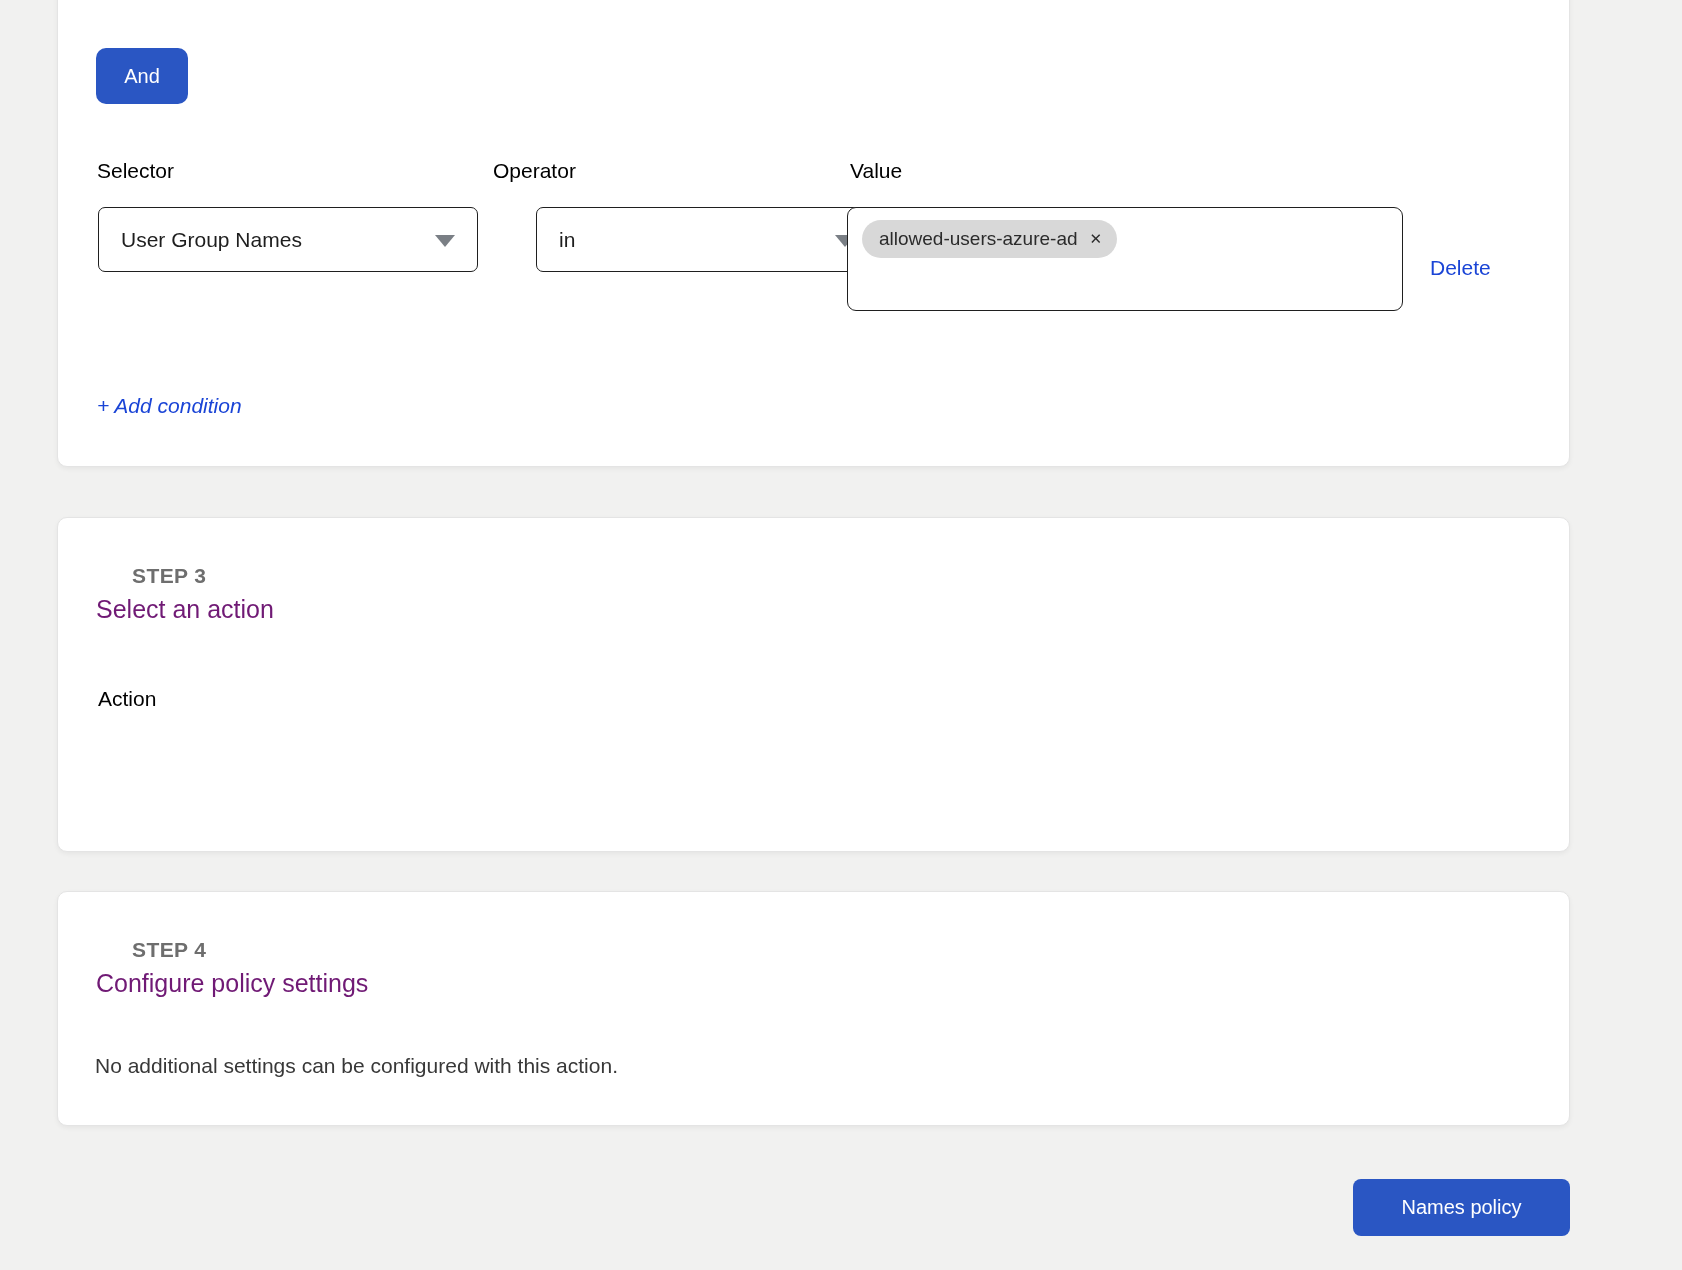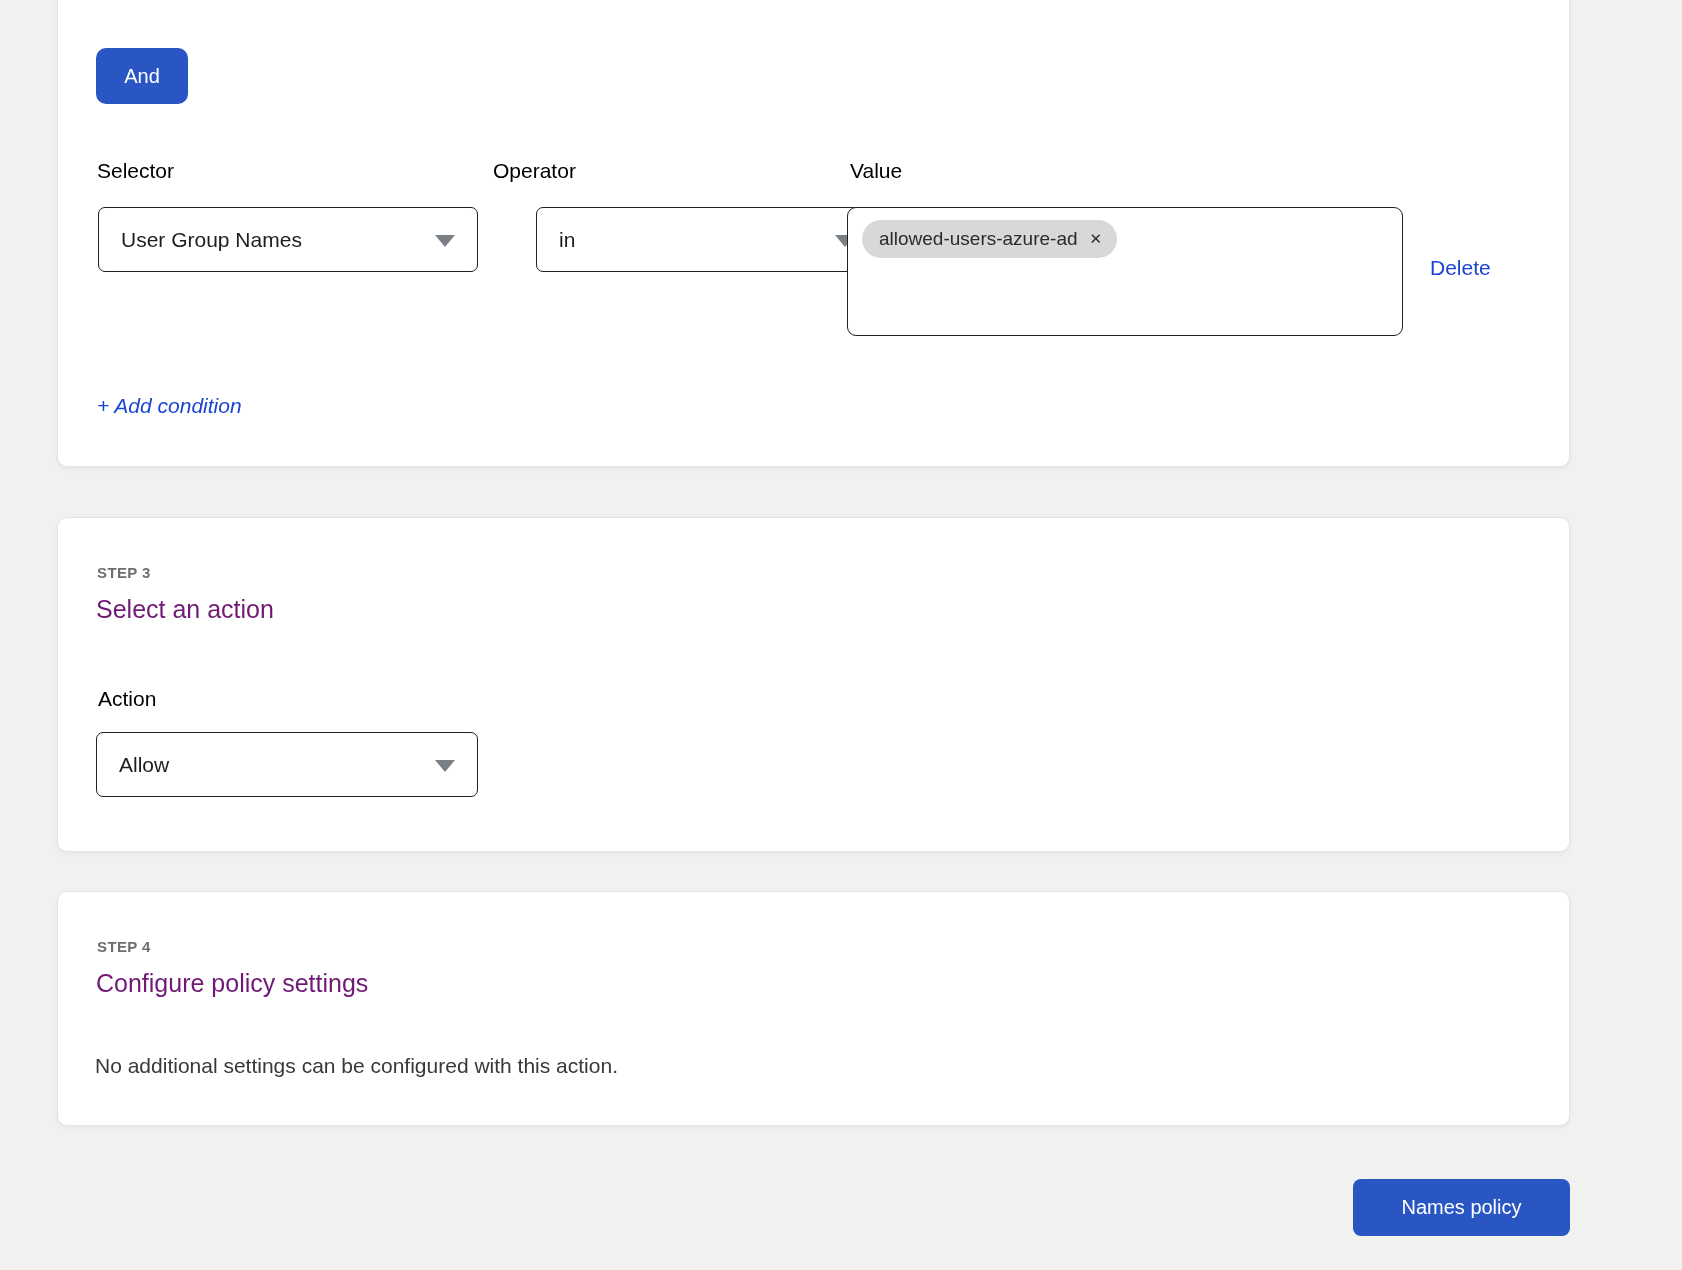--- a/index.html
+++ b/index.html
@@ -73,21 +73,21 @@
     border-right: 10px solid transparent;
     border-top: 12px solid #7a7f85;
   }
   .dd-selector { left: 98px;  top: 207px; width: 380px; }
   .dd-operator { left: 493px; top: 207px; width: 342px; margin-left: 43px; }
   .dd-action   { left: 96px;  top: 732px; width: 382px; }
 
   .value-box {
     position: absolute;
     left: 847px; top: 207px;
-    width: 556px; height: 129px;
+    width: 556px; height: 104px;
     border: 1px solid #1f1f1f;
     border-radius: 9px;
     background: #ffffff;
     padding: 12px 14px;
     cursor: text;
   }
   .tag-pill {
     display: inline-flex;
     align-items: center;
     gap: 12px;
@@ -111,24 +111,25 @@
     color: #1a44d6;
     font-size: 21px;
     text-decoration: none;
     cursor: pointer;
   }
   .delete-link { left: 1430px; top: 256px; }
   .add-condition-link { left: 97px; top: 394px; font-style: italic; }
 
   .eyebrow {
     position: absolute;
-    font-size: 15px;
+    font-size: 21px;
     font-weight: 700;
     letter-spacing: 0.4px;
     color: #6e6e6e;
+    margin-left: 35px;
   }
   .eyebrow-step3 { left: 97px; top: 564px; }
   .eyebrow-step4 { left: 97px; top: 938px; }
 
   .section-title {
     position: absolute;
     font-size: 25px;
     font-weight: 400;
     color: #701a75;
   }
@@ -181,24 +182,20 @@
   <a class="link delete-link">Delete</a>
 
   <a class="link add-condition-link">+ Add condition</a>
 
   <section class="card card-step3"></section>
 
   <div class="eyebrow eyebrow-step3">STEP 3</div>
   <h2 class="section-title title-step3">Select an action</h2>
   <div class="field-label label-action">Action</div>
 
-  <div class="dropdown dd-action">
-    <span>Allow</span>
-    <span class="chevron"></span>
-  </div>
 
   <section class="card card-step4"></section>
 
   <div class="eyebrow eyebrow-step4">STEP 4</div>
   <h2 class="section-title title-step4">Configure policy settings</h2>
   <p class="body-text">No additional settings can be configured with this action.</p>
 
   <button class="btn-blue create-btn">Names policy</button>
 
 </div>

